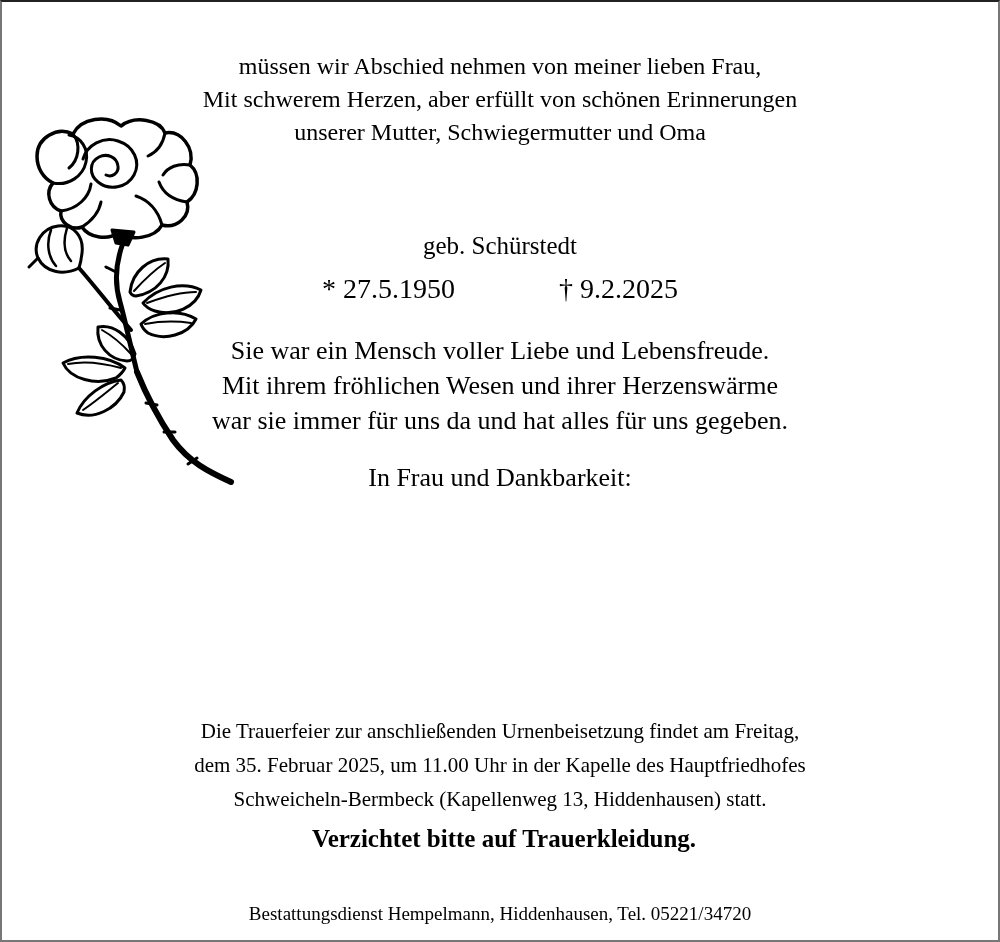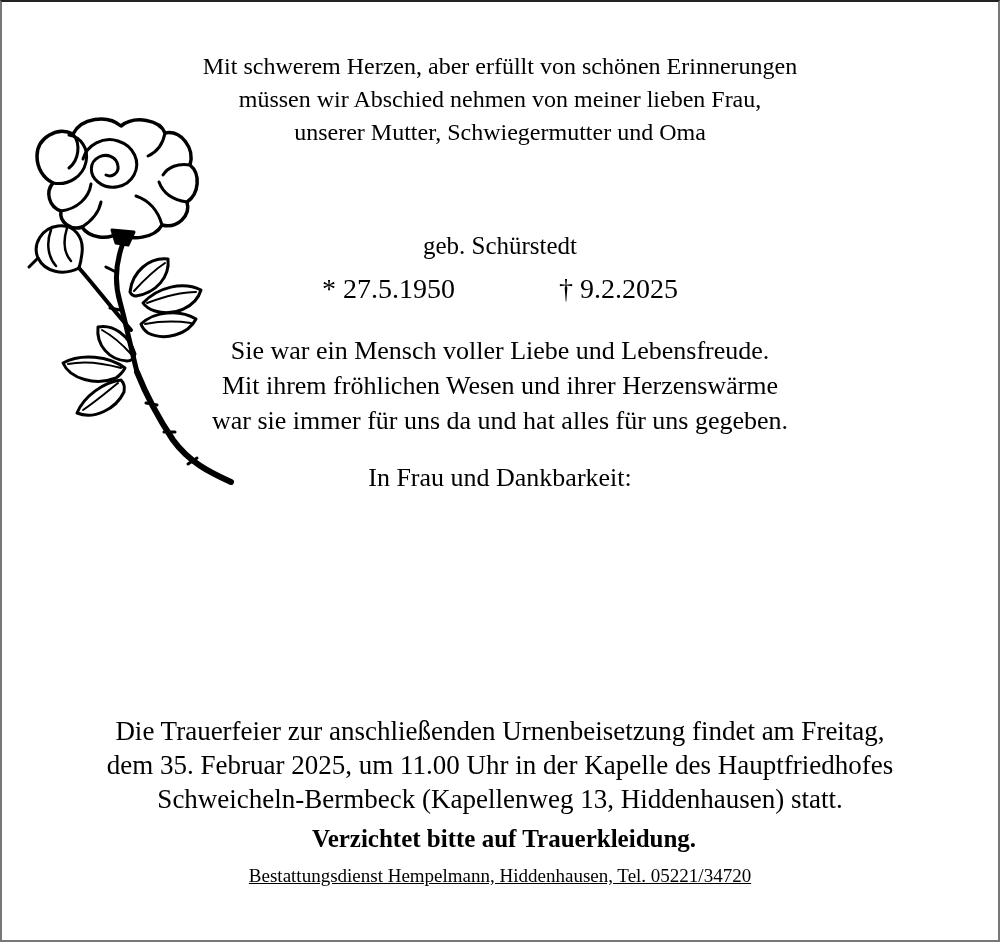--- a/index.html
+++ b/index.html
@@ -15,23 +15,23 @@
     overflow: hidden;
   }
   .block { position: absolute; left: 0; right: 0; text-align: center; }
   .intro       { top: 48px;  font-size: 24px; line-height: 33px; }
   .name        { top: 163px; font-size: 54px; font-weight: normal; letter-spacing: 0.5px; }
   .maiden      { top: 230px; font-size: 25px; }
   .dates       { top: 271px; font-size: 28px; display: flex; justify-content: center; gap: 104px; }
   .tribute     { top: 331px; font-size: 26px; line-height: 35px; }
   .farewell    { top: 461px; font-size: 26px; }
   .mourners    { top: 512px; font-size: 29px; line-height: 34.5px; }
-  .funeral     { top: 712px; font-size: 27px; line-height: 34px; }
+  .funeral     { top: 712px; font-size: 21px; line-height: 34px; }
   .dress       { top: 823px; font-size: 25px; font-weight: bold; padding-left: 8px; }
-  .footerline  { top: 863px; font-size: 19px; text-decoration: underline; }
+  .footerline  { top: 901px; font-size: 19px; }
   .rose {
     position: absolute; left: 14px; top: 108px;
     width: 232px; height: 380px;
   }
 </style>
 </head>
 <body>
 
 <div class="sheet">
 
@@ -79,22 +79,22 @@
       <path stroke-width="3" d="M118,244 C112,225 96,214 81,217 C79,235 92,250 110,251 C114,251 117,248 118,244 Z"></path>
       <path stroke-width="2" d="M114,244 C105,234 94,225 85,220"></path>
       <path stroke-width="3" d="M108,258 C92,246 64,243 46,253 C53,269 79,276 99,268 C103,265 106,262 108,258 Z"></path>
       <path stroke-width="2" d="M104,258 C86,253 66,251 51,254"></path>
       <path stroke-width="3" d="M104,270 C87,272 67,286 60,303 C77,310 99,299 107,282 C108,277 107,273 104,270 Z"></path>
       <path stroke-width="2" d="M101,273 C91,281 78,292 66,300"></path>
     </g>
   </svg>
 
   <div class="block intro">
+    <div>müssen wir Abschied nehmen von meiner lieben Frau,</div>
     <div>Mit schwerem Herzen, aber erfüllt von schönen Erinnerungen</div>
-    <div>müssen wir Abschied nehmen von meiner lieben Frau,</div>
     <div>unserer Mutter, Schwiegermutter und Oma</div>
   </div>
 
 
   <div class="block maiden">geb. Schürstedt</div>
 
   <div class="block dates">
     <span>* 27.5.1950</span>
     <span>† 9.2.2025</span>
   </div>

